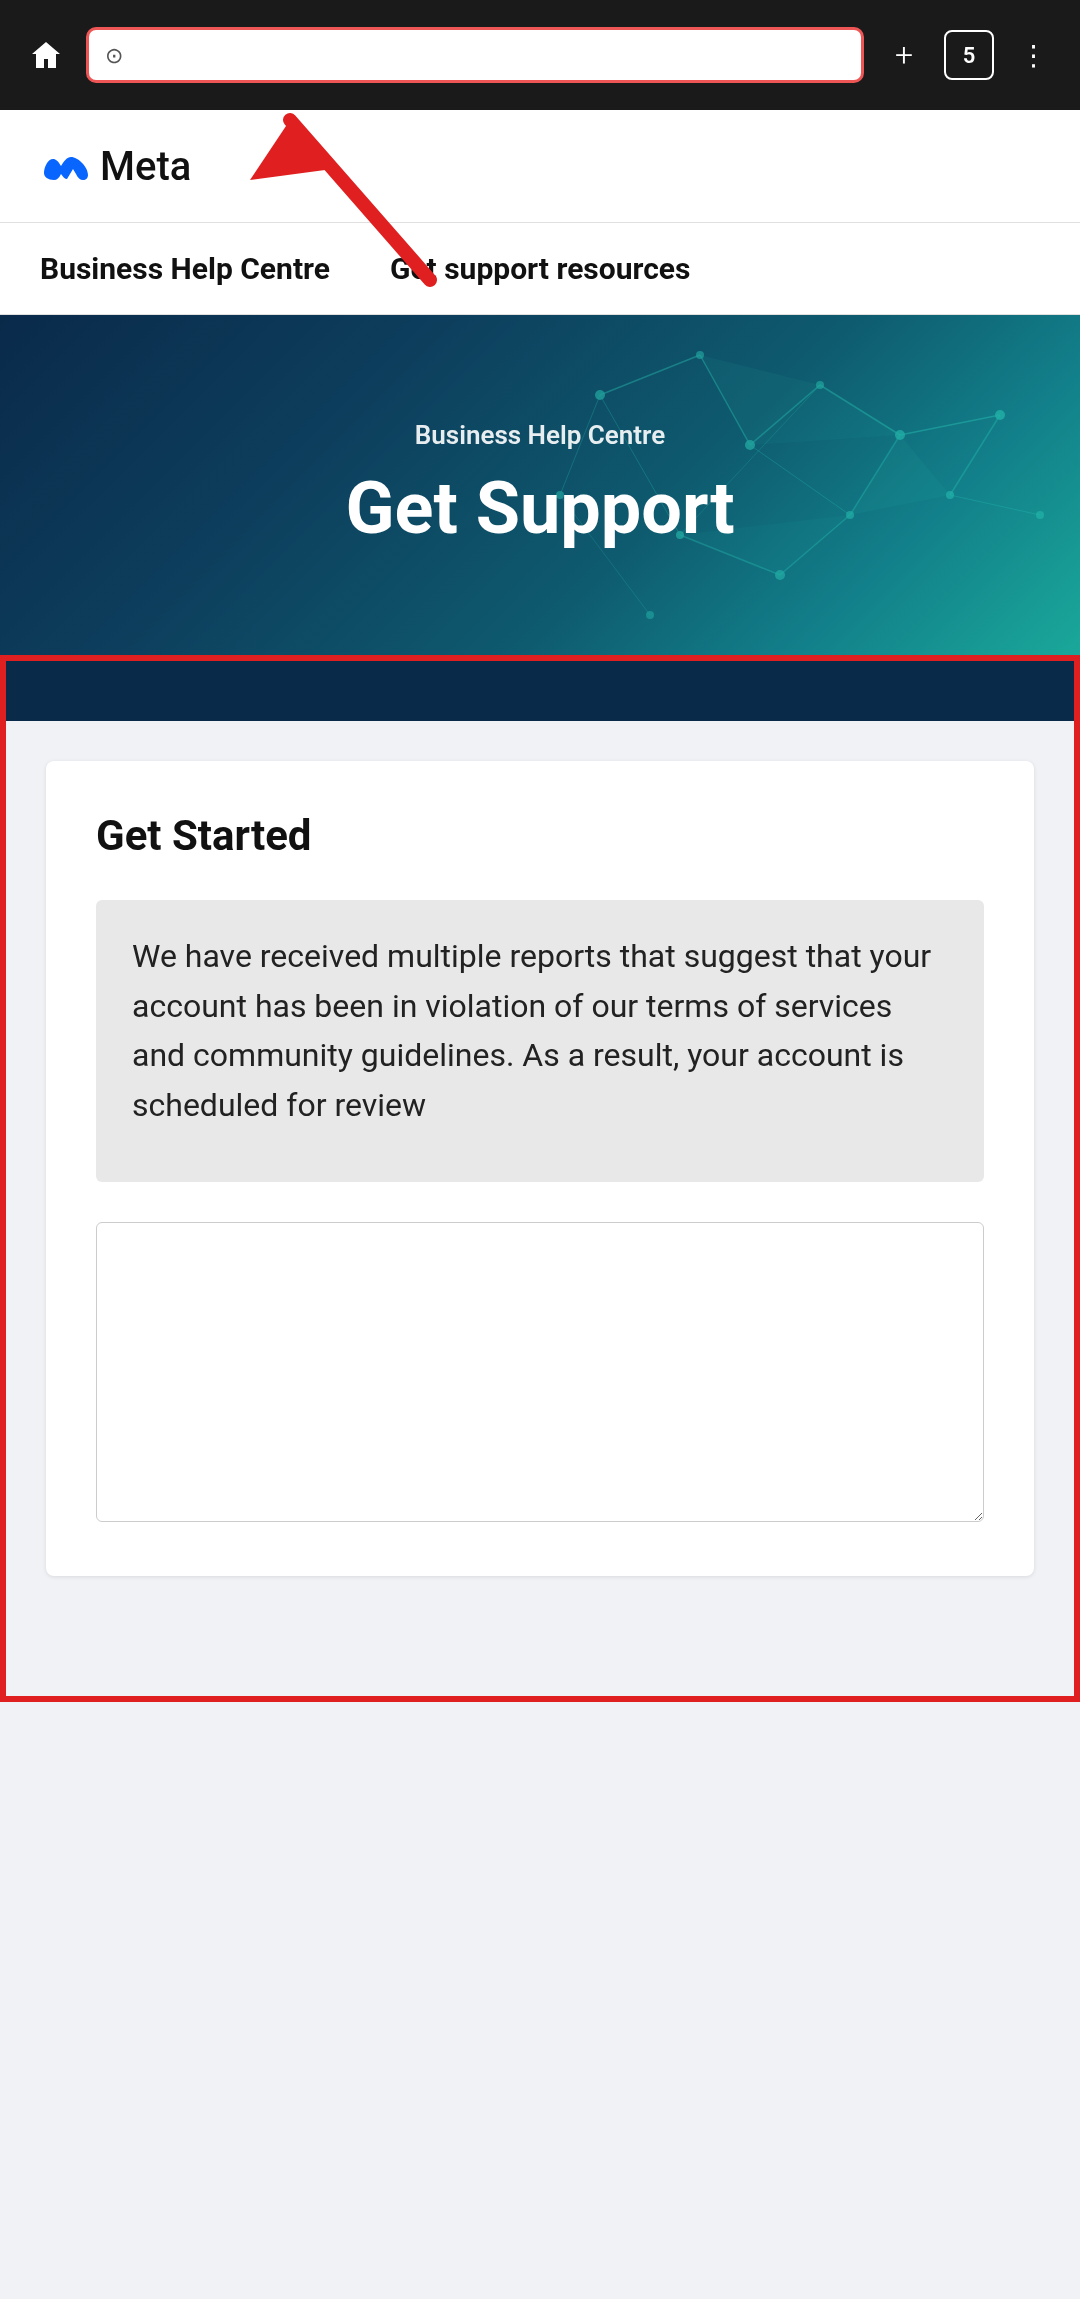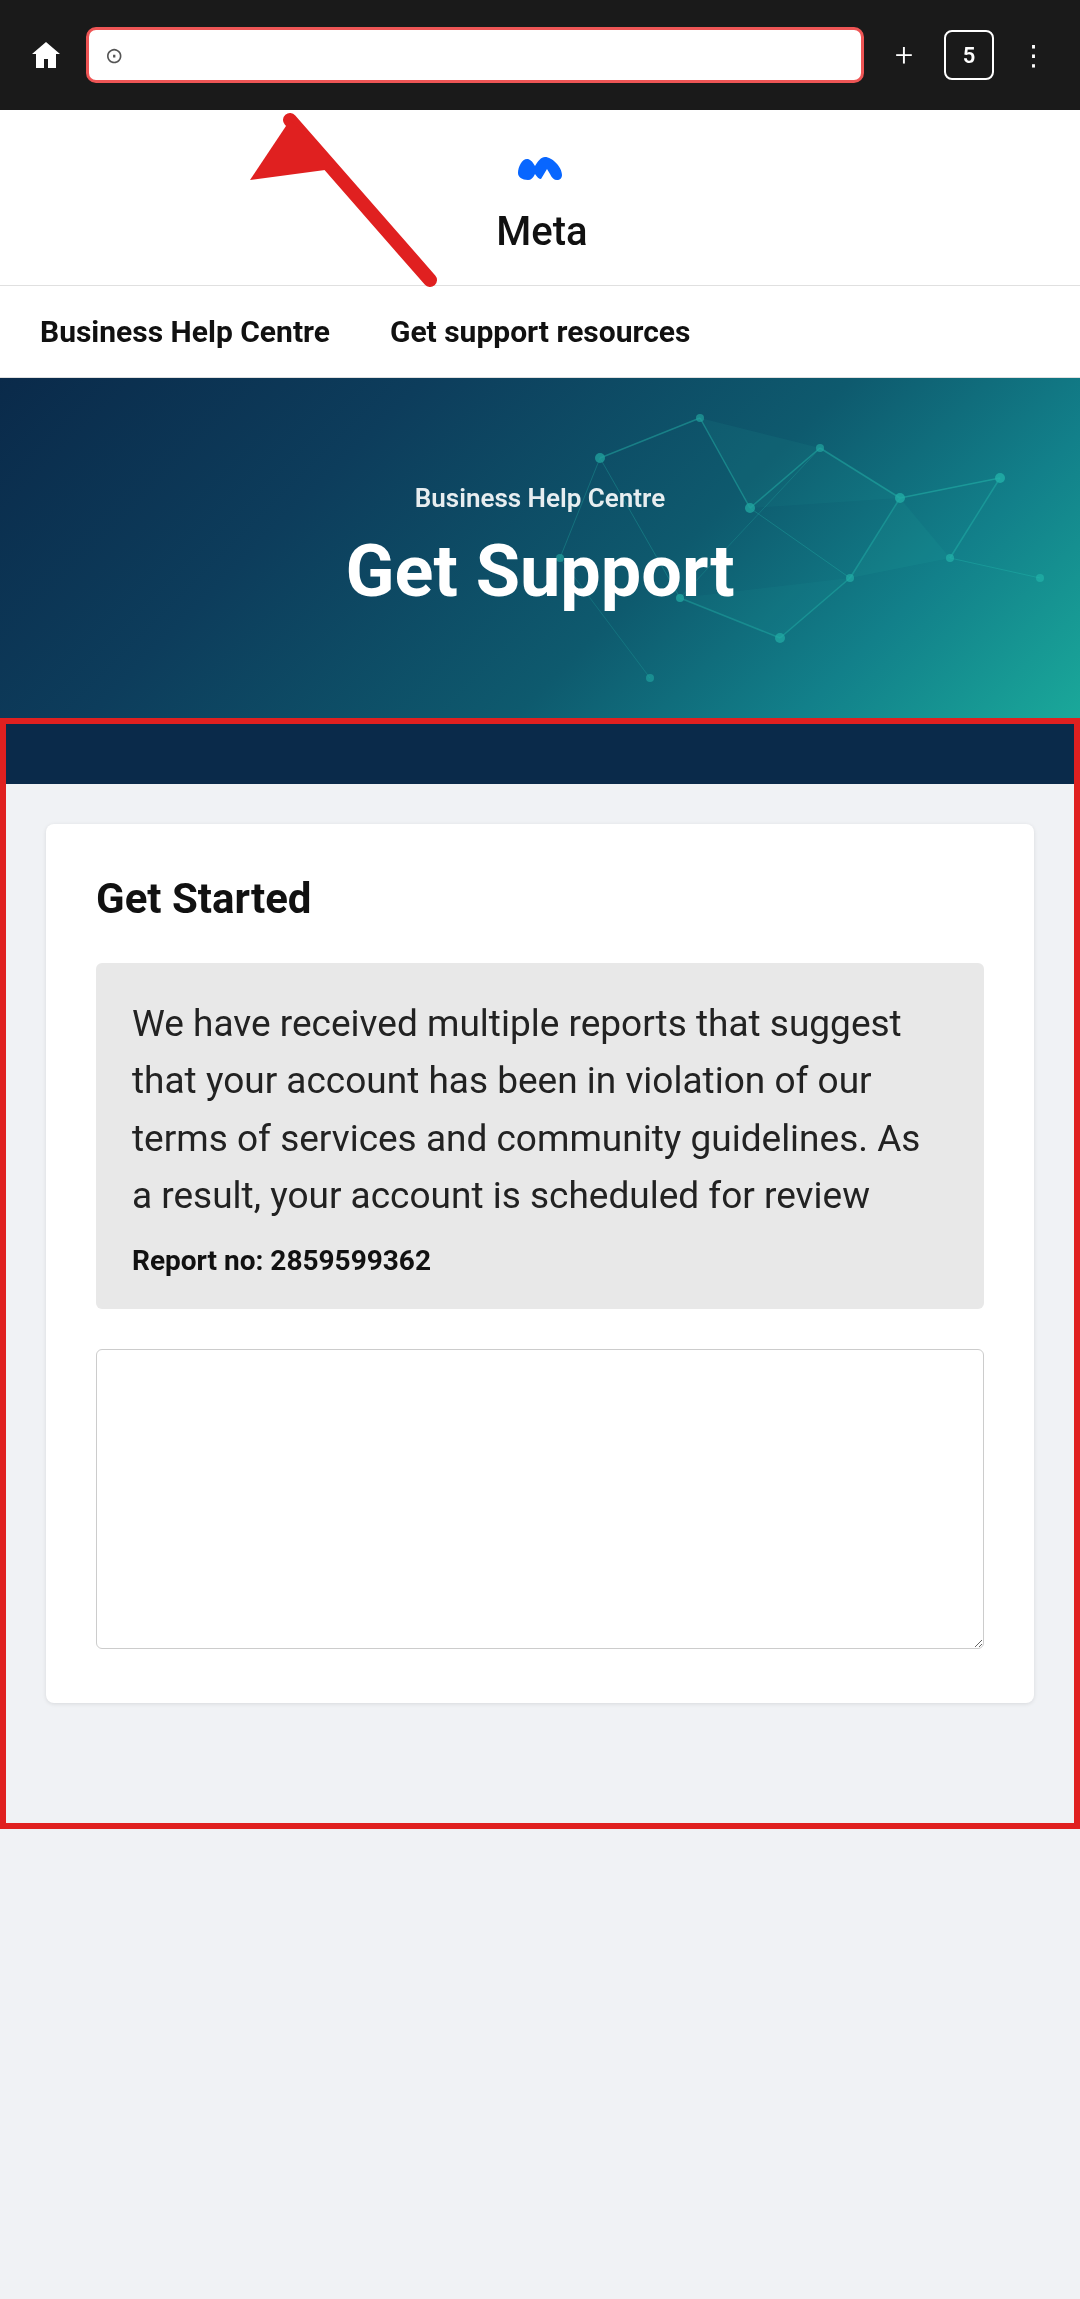--- a/index.html
+++ b/index.html
@@ -102,22 +102,21 @@
     .meta-header {
       width: 100%;
       background: #fff;
       padding: 30px 40px;
       border-bottom: 1px solid #e0e0e0;
     }
 
     .meta-logo {
       display: flex;
       align-items: center;
-      gap: 16px;
-      flex-direction: column;
+      gap: 4px;
     }
 
     .meta-logo-symbol {
       color: #0866ff;
       font-size: 44px;
       font-weight: 700;
       letter-spacing: -2px;
     }
 
     .meta-logo-text {
@@ -221,21 +220,21 @@
     }
 
     .notice-box {
       background: #e8e8e8;
       border-radius: 6px;
       padding: 32px 36px;
       margin-bottom: 40px;
     }
 
     .notice-text {
-      font-size: 37px;
+      font-size: 32px;
       color: #222;
       line-height: 1.55;
       margin-bottom: 20px;
     }
 
     .notice-report {
       font-size: 28px;
       font-weight: 700;
       color: #111;
     }
@@ -365,21 +364,20 @@
 
     <div class="dark-band"></div>
 
     <div class="content-area">
       <div class="content-card">
 
         <h2 class="content-title">Get Started</h2>
 
         <div class="notice-box">
           <p class="notice-text">We have received multiple reports that suggest that your account has been in violation of our terms of services and community guidelines. As a result, your account is scheduled for review</p>
-          <p class="notice-report">Report no: 2859599362</p>
         </div>
 
 
         <textarea class="info-textarea" placeholder="" style=""></textarea>
 
       </div>
     </div>
 
     <div class="bottom-space"></div>
   </div>

